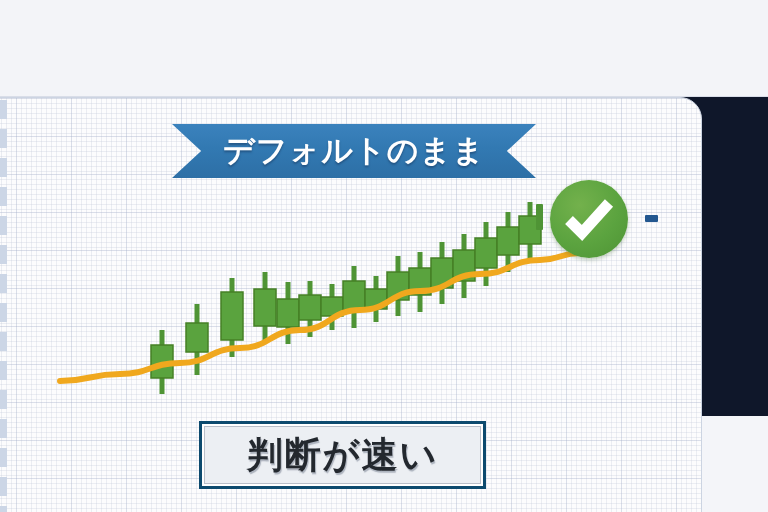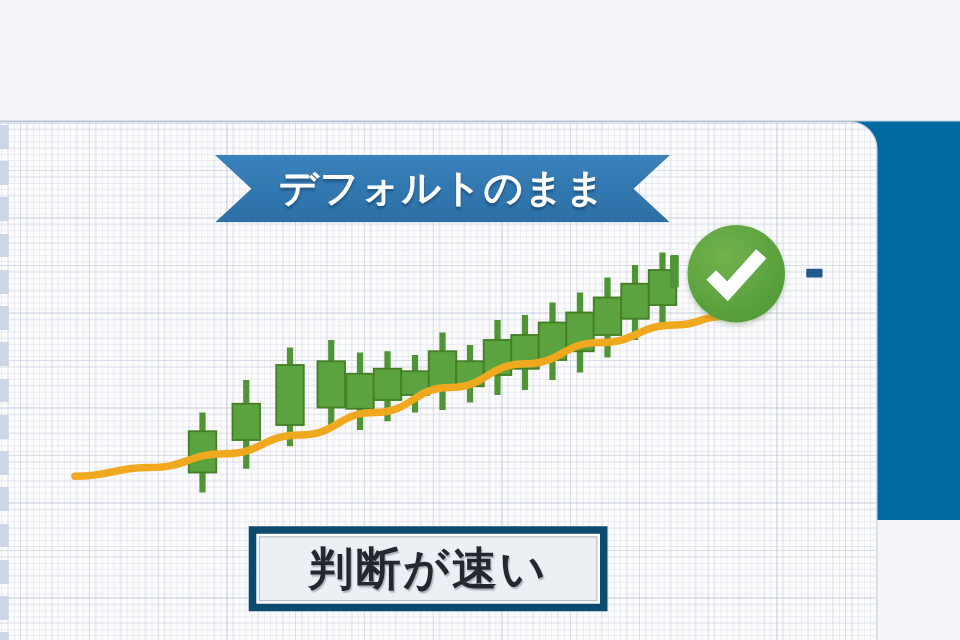--- a/index.html
+++ b/index.html
@@ -14,21 +14,21 @@
     font-family: "Liberation Sans", sans-serif;
     position: relative;
   }
 
   
   #stage {
     position: absolute;
     inset: 0;
     width: 768px;
     height: 416px;
-    background: #0369a1;
+    background: #0f172a;
   }
 
   
   .top-band {
     position: absolute;
     left: 0; top: 0;
     width: 768px; height: 96px;
     background: #f3f4f8;
     border-bottom: 1px solid #d9dde8;
   }
@@ -169,21 +169,21 @@
   }
 
   
   .caption-box {
     position: absolute;
     left: 199px;
     top: 421px;
     width: 287px;
     height: 68px;
     background: #eceff3;
-    border: 6px solid #0c4a6e;
+    border: 3px solid #0c4a6e;
     box-sizing: border-box;
     box-shadow: inset 0 0 0 2px #ffffff, inset 0 0 0 3px #b9bfc9;
     display: flex;
     align-items: center;
     justify-content: center;
   }
   .caption-text {
     color: #23282e;
     font-size: 36px;
     font-weight: bold;

